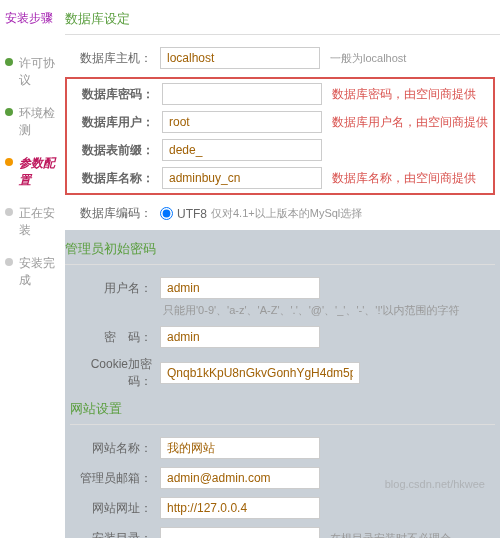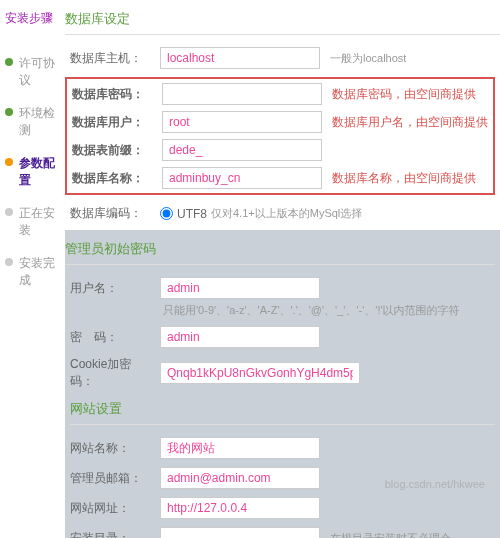--- a/index.html
+++ b/index.html
@@ -2,29 +2,29 @@
 <html><head>
 <meta charset="utf-8">
 <style>
 * { box-sizing: border-box; margin: 0; padding: 0; }
 body { font-family: "Microsoft YaHei", Arial, sans-serif; font-size: 12px; color: #666; background: #fff; width: 500px; }
 .container { display: flex; }
 .sidebar { width: 80px; padding: 10px 5px; }
 .sidebar-title { font-size: 12px; color: #a21caf; margin-bottom: 20px; }
 .sidebar-item { color: #999; padding: 8px 0 8px 14px; position: relative; font-size: 12px; }
 .sidebar-item.done::before { content: ''; position: absolute; left: 0; top: 11px; width: 8px; height: 8px; border-radius: 50%; background: #5a9e3e; }
-.sidebar-item.active { color: #4c1d95; font-weight: bold; }
+.sidebar-item.active { color: #be185d; font-weight: bold; font-style: italic; }
 .sidebar-item.active::before { content: ''; position: absolute; left: 0; top: 11px; width: 8px; height: 8px; border-radius: 50%; background: #f39800; }
 .sidebar-item.pending::before { content: ''; position: absolute; left: 0; top: 11px; width: 8px; height: 8px; border-radius: 50%; background: #ccc; }
 .main { flex: 1; padding: 10px 0 0 0; }
 .section-title { color: #5a9e3e; font-size: 13px; border-bottom: 1px solid #ddd; padding-bottom: 6px; margin-bottom: 12px; }
 .form-row { display: flex; align-items: center; margin-bottom: 8px; padding: 0 5px; }
-.form-label { width: 90px; padding-right: 8px; color: #666; font-size: 12px; }
+.form-label { width: 90px; text-align: right; padding-right: 8px; color: #666; font-size: 12px; }
 .form-label.bold { font-weight: bold; }
-.form-input { width: 160px; height: 22px; border: 1px solid #ccc; padding: 8px 6px; font-size: 12px; color: #ec4899; }
+.form-input { width: 160px; height: 22px; border: 1px solid #ccc; padding: 8px 6px; font-size: 12px; color: #a16207; }
 .form-note { font-size: 11px; color: #999; margin-left: 10px; flex: 1; white-space: nowrap; overflow: hidden; }
 .form-note.red { color: #d9534f; font-size: 12px; }
 .highlight-box { border: 2px solid #d9534f; padding: 4px 0; margin: 0 5px 10px 0; }
 .highlight-box .form-row { margin-bottom: 6px; }
 .highlight-box .form-row:last-child { margin-bottom: 0; }
 .radio-row { display: flex; align-items: center; }
 .radio-row input { margin-right: 4px; }
 .hint { font-size: 11px; color: #999; margin-left: 98px; margin-top: -4px; margin-bottom: 8px; }
 .shaded { background: rgba(100,120,140,0.35); padding-top: 10px; padding-bottom: 10px; }
 .watermark { position: absolute; right: 15px; bottom: 48px; color: rgba(150,150,150,0.5); font-size: 11px; text-align: center; }

